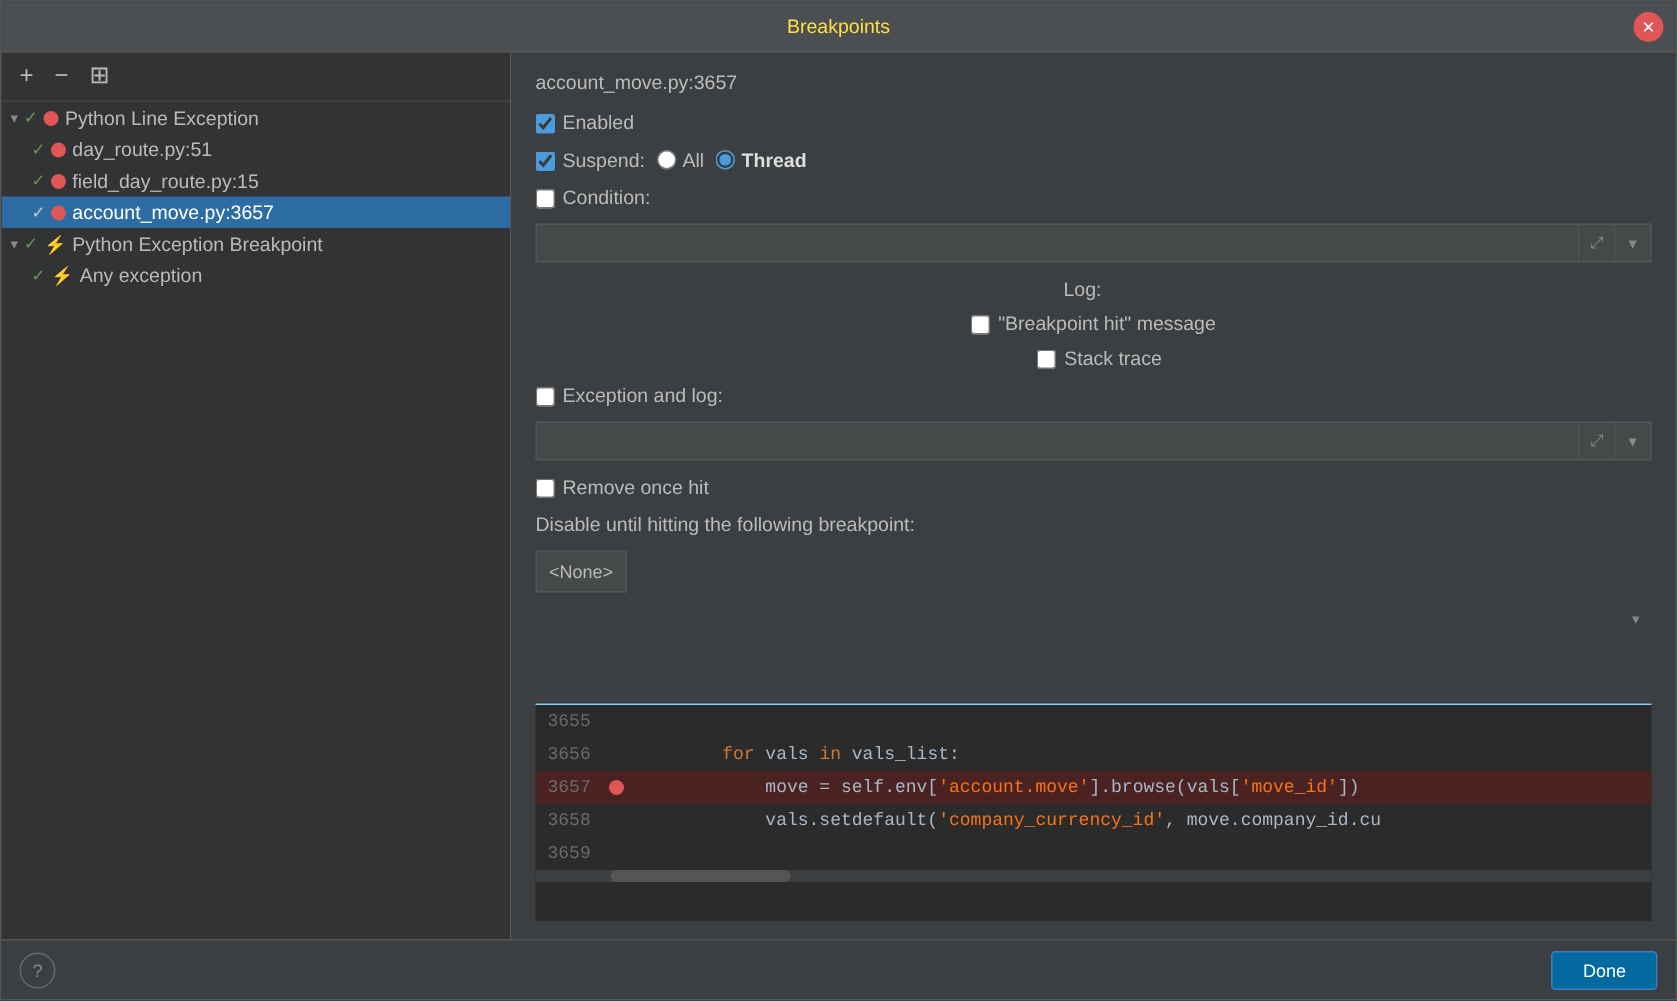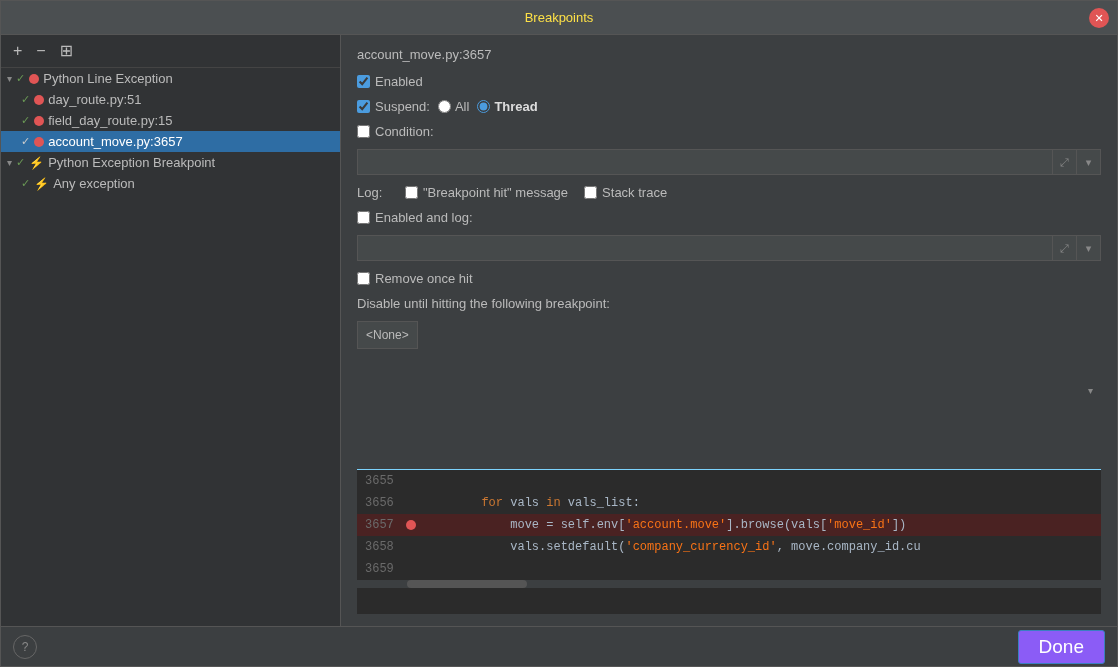--- a/index.html
+++ b/index.html
@@ -116,21 +116,21 @@
       color: #bbbbbb;
       margin-bottom: 2px;
     }
     .row {
       display: flex;
       align-items: center;
       gap: 8px;
     }
     .checkbox-label {
       display: flex;
-      align-items: center;
+      align-items: flex-end;
       gap: 5px;
       cursor: pointer;
     }
     .checkbox-label input[type="checkbox"] {
       accent-color: #4b9cdf;
     }
     .radio-label {
       display: flex;
       align-items: center;
       gap: 4px;
@@ -166,20 +166,21 @@
       cursor: pointer;
       display: flex;
       align-items: center;
       justify-content: center;
       font-size: 11px;
     }
     .log-row {
       display: flex;
       align-items: center;
       gap: 8px;
+      flex-direction: column;
     }
     .section-label {
       color: #bbbbbb;
       min-width: 40px;
     }
     .dropdown {
       flex: 1;
       background: #45494a;
       border: 1px solid #555;
       color: #bbbbbb;
@@ -272,26 +273,26 @@
       background: none;
       border: 1px solid #666;
       color: #888;
       width: 24px;
       height: 24px;
       border-radius: 50%;
       cursor: pointer;
       font-size: 12px;
     }
     .done-btn {
-      background: #8b5cf6;
+      background: #0369a1;
       border: 1px solid #3a7fc1;
       color: white;
       padding: 5px 20px;
       cursor: pointer;
-      font-size: 19px;
+      font-size: 12px;
       border-radius: 3px;
       margin-left: 43px;
     }
   </style>
 </head>
 <body>
 
 <div class="dialog">
 
   <div class="title-bar">
@@ -387,21 +388,21 @@
         </label>
         <label class="checkbox-label" style="margin-left:8px;">
           <input type="checkbox" style="">
           <span>Stack trace</span>
         </label>
       </div>
 
       <div class="row">
         <label class="checkbox-label">
           <input type="checkbox" style="">
-          <span>Enabled and log:</span>
+          <span>Exception and log:</span>
         </label>
       </div>
       <div class="text-input-row">
         <input type="text" class="text-input" style="">
         <button class="input-btn" title="Expand">⤢</button>
         <button class="input-btn">▾</button>
       </div>
 
       <div class="row">
         <label class="checkbox-label">

